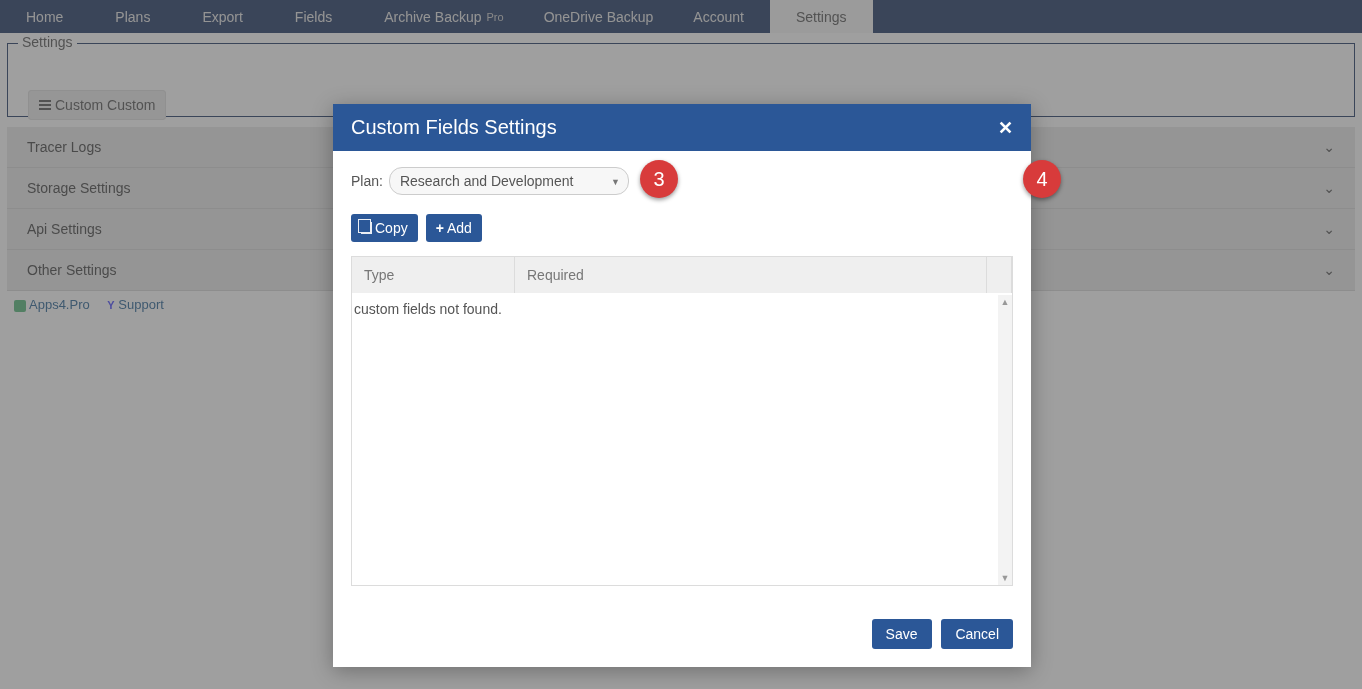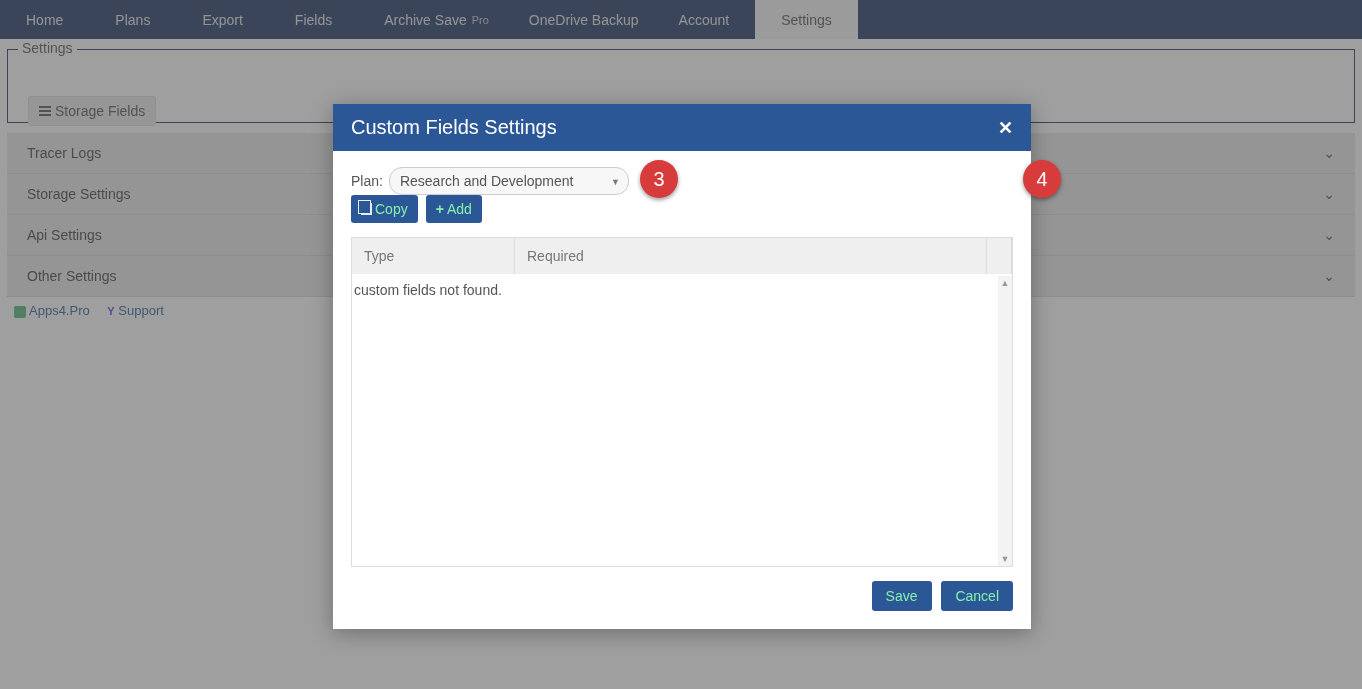--- a/index.html
+++ b/index.html
@@ -10,21 +10,21 @@
     background: #fff;
     width: 1362px;
     height: 689px;
     overflow: hidden;
     position: relative;
   }
 
   
   .topnav {
     background: #203864;
-    height: 39px;
+    height: 33px;
     display: flex;
     align-items: stretch;
     color: #e6e6e6;
     font-size: 14px;
   }
   .topnav .tab {
     padding: 0 26px;
     display: flex;
     align-items: center;
     cursor: pointer;
@@ -144,23 +144,23 @@
     color:#555;
     position:relative;
     width: 240px;
   }
   .plan-select::after {
     content:"▼"; font-size:9px; color:#777;
     position:absolute; right:8px; top:9px;
   }
   .btns-right { display:flex; gap:8px; }
   .btn {
-    background:#2b5797; color:#86efac; border:none;
+    background:#2b5797; color:#ffffff; border:none;
     border-radius:3px; padding:6px 10px; cursor:pointer;
-    display:flex; align-items:center; gap:3px; font-size:14px;
+    display:flex; align-items:center; gap:3px; font-size:14px;margin-top:19px;
   }
   .btn .plus { font-weight:bold; }
   .copy-ico {
     display:inline-block; width:11px; height:12px;
     background:#fff; opacity:.9; position:relative;
   }
   .copy-ico::before{
     content:""; position:absolute; top:-3px; left:-3px;
     width:11px;height:12px;border:1px solid #fff; background:#2b5797;
   }
@@ -227,21 +227,21 @@
   <div class="tab">
       <span>Plans</span>
     </div>
   <div class="tab">
       <span>Export</span>
     </div>
   <div class="tab">
       <span>Fields</span>
     </div>
   <div class="tab">
-    <span>Archive Save</span>
+    <span>Archive Backup</span>
       <sup>Pro</sup>
   </div>
   <div class="tab onedrive">
       <span>OneDrive Backup</span>
     </div>
   <div class="tab">
       <span>Account</span>
     </div>
   <div class="tab active">
       <span>Settings</span>
@@ -249,21 +249,21 @@
 </div>
 
 <div class="settings-fieldset">
   <span class="settings-legend">Settings</span>
   <div class="cf-btn">
     <span class="hamburger">
         <span></span>
         <span></span>
         <span></span>
       </span>
-    <span>Storage Fields</span>
+    <span>Custom Custom</span>
   </div>
 </div>
 
 <div class="accordion">
   <div class="acc-item">
     <span>Tracer Logs</span>
     <span class="chev">⌄</span>
   </div>
   <div class="acc-item">
     <span>Storage Settings</span>

